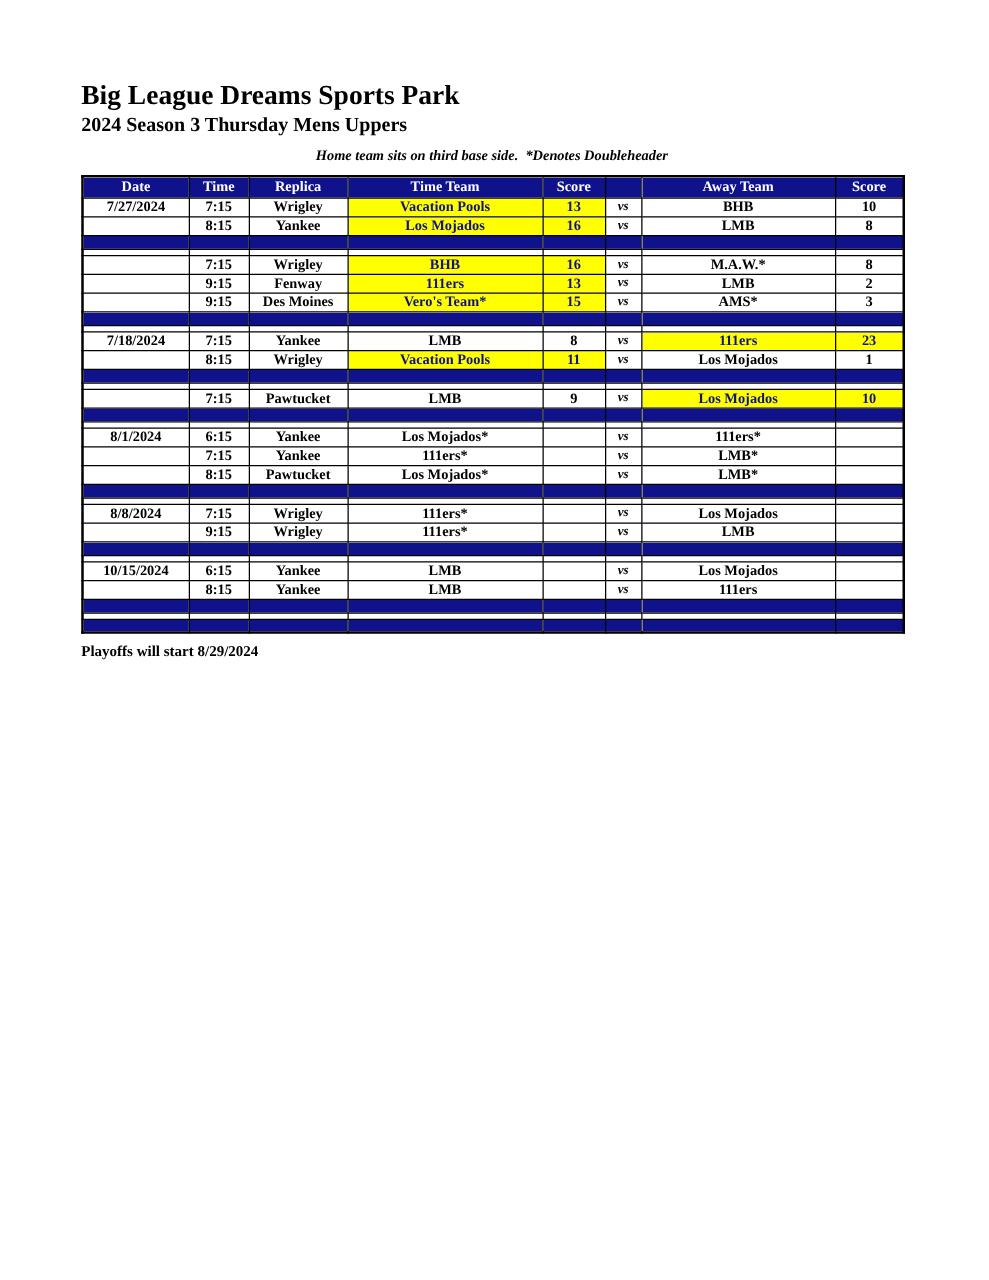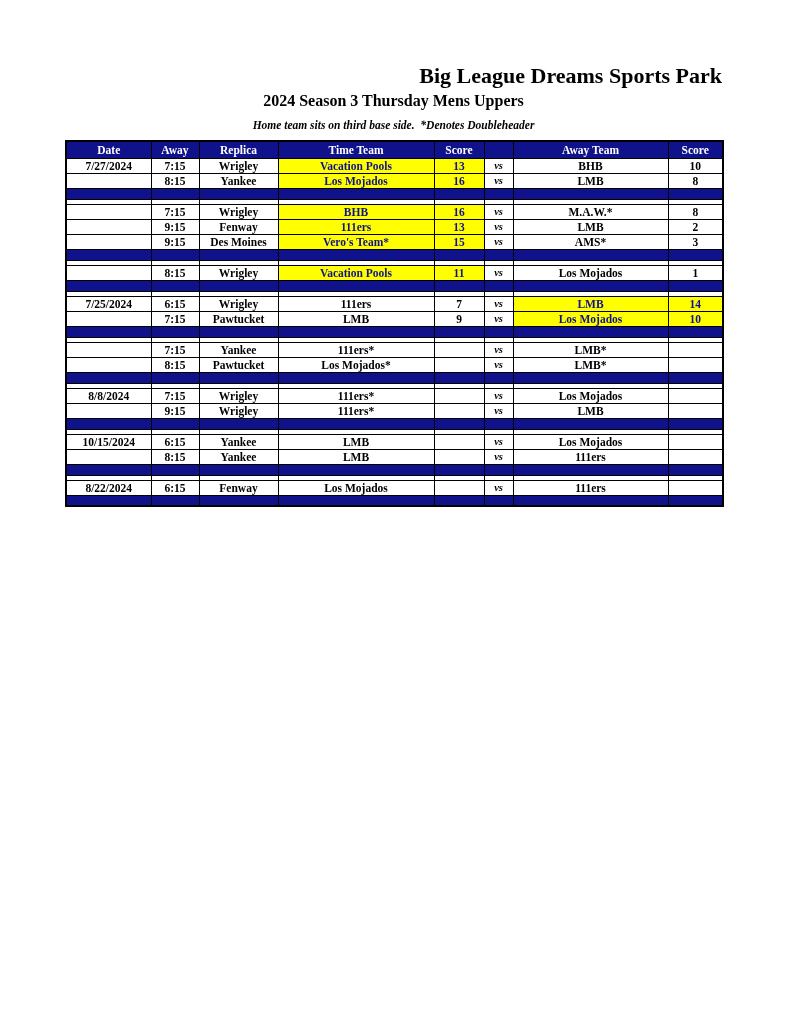--- a/index.html
+++ b/index.html
@@ -15,29 +15,29 @@
     background:var(--paper);
     font-family:"Liberation Serif", serif;
     color:var(--ink);
   }
   .page{
     padding:64px 0 0 65px;
     width:722px;
   }
   .title{
     width:657px;
-    text-align:right;
+    text-align:left;
     font-size:22px;
     font-weight:bold;
     line-height:24px;
     margin-bottom:4px;
   }
   .subtitle{
     width:657px;
-    text-align:center;
+    text-align:left;
     font-size:16px;
     font-weight:bold;
     line-height:18px;
     margin-bottom:9px;
   }
   .note{
     width:657px;
     text-align:center;
     font-size:11.5px;
     font-weight:bold;
@@ -113,21 +113,21 @@
       <col style="width:79px">
       <col style="width:156px">
       <col style="width:50px">
       <col style="width:29px">
       <col style="width:155px">
       <col style="width:55px">
     </colgroup>
     <thead>
       <tr>
         <th>Date</th>
-        <th>Away</th>
+        <th>Time</th>
         <th>Replica</th>
         <th>Time Team</th>
         <th>Score</th>
         <th></th>
         <th>Away Team</th>
         <th>Score</th>
       </tr>
     </thead>
     <tbody id="schedule-body">
         <tr>
@@ -214,20 +214,30 @@
           <td></td>
           <td></td>
           <td></td>
           <td></td>
           <td></td>
           <td></td>
           <td></td>
           <td></td>
         </tr>
         <tr>
+          <td>7/18/2024</td>
+          <td>7:15</td>
+          <td>Yankee</td>
+          <td>LMB</td>
+          <td>8</td>
+          <td class="vs">vs</td>
+          <td class="hl">111ers</td>
+          <td class="hl">23</td>
+        </tr>
+        <tr>
           <td></td>
           <td>8:15</td>
           <td>Wrigley</td>
           <td class="hl">Vacation Pools</td>
           <td class="hl">11</td>
           <td class="vs">vs</td>
           <td>Los Mojados</td>
           <td>1</td>
         </tr>
         <tr class="sep">
@@ -244,30 +254,20 @@
           <td></td>
           <td></td>
           <td></td>
           <td></td>
           <td></td>
           <td></td>
           <td></td>
           <td></td>
         </tr>
         <tr>
-          <td>7/25/2024</td>
-          <td>6:15</td>
-          <td>Wrigley</td>
-          <td>111ers</td>
-          <td>7</td>
-          <td class="vs">vs</td>
-          <td class="hl">LMB</td>
-          <td class="hl">14</td>
-        </tr>
-        <tr>
           <td></td>
           <td>7:15</td>
           <td>Pawtucket</td>
           <td>LMB</td>
           <td>9</td>
           <td class="vs">vs</td>
           <td class="hl">Los Mojados</td>
           <td class="hl">10</td>
         </tr>
         <tr class="sep">
@@ -281,20 +281,30 @@
           <td></td>
         </tr>
         <tr class="spacer">
           <td></td>
           <td></td>
           <td></td>
           <td></td>
           <td></td>
           <td></td>
           <td></td>
+          <td></td>
+        </tr>
+        <tr>
+          <td>8/1/2024</td>
+          <td>6:15</td>
+          <td>Yankee</td>
+          <td>Los Mojados*</td>
+          <td></td>
+          <td class="vs">vs</td>
+          <td>111ers*</td>
           <td></td>
         </tr>
         <tr>
           <td></td>
           <td>7:15</td>
           <td>Yankee</td>
           <td>111ers*</td>
           <td></td>
           <td class="vs">vs</td>
           <td>LMB*</td>
@@ -403,36 +413,27 @@
         <tr class="spacer">
           <td></td>
           <td></td>
           <td></td>
           <td></td>
           <td></td>
           <td></td>
           <td></td>
           <td></td>
         </tr>
-        <tr>
-          <td>8/22/2024</td>
-          <td>6:15</td>
-          <td>Fenway</td>
-          <td>Los Mojados</td>
-          <td></td>
-          <td class="vs">vs</td>
-          <td>111ers</td>
-          <td></td>
-        </tr>
         <tr class="sep">
           <td></td>
           <td></td>
           <td></td>
           <td></td>
           <td></td>
           <td></td>
           <td></td>
           <td></td>
         </tr>
       </tbody>
   </table>
 
+  <div class="footer">Playoffs will start 8/29/2024</div>
 </div>
 
 </body></html>

